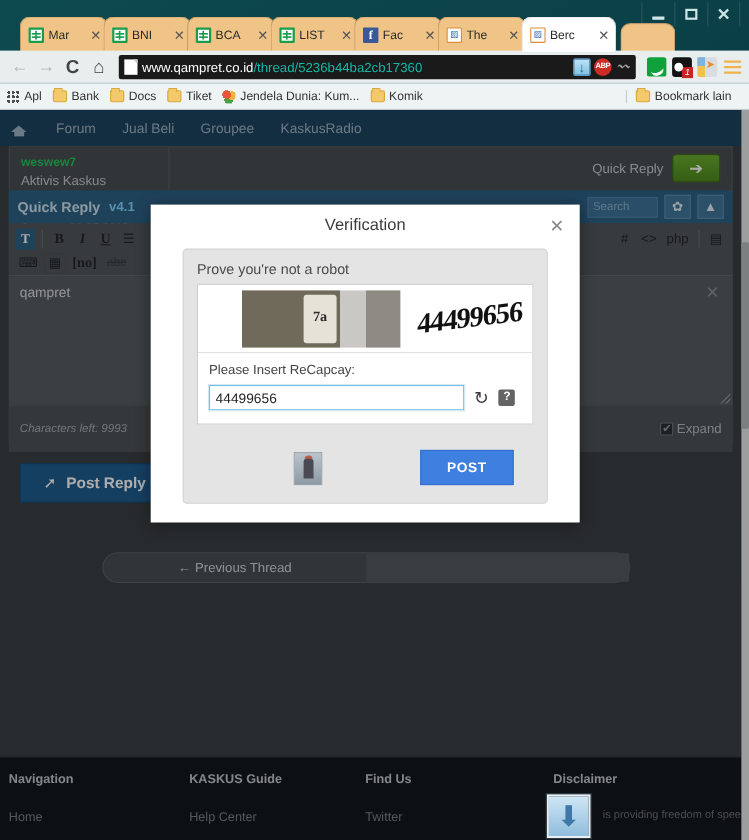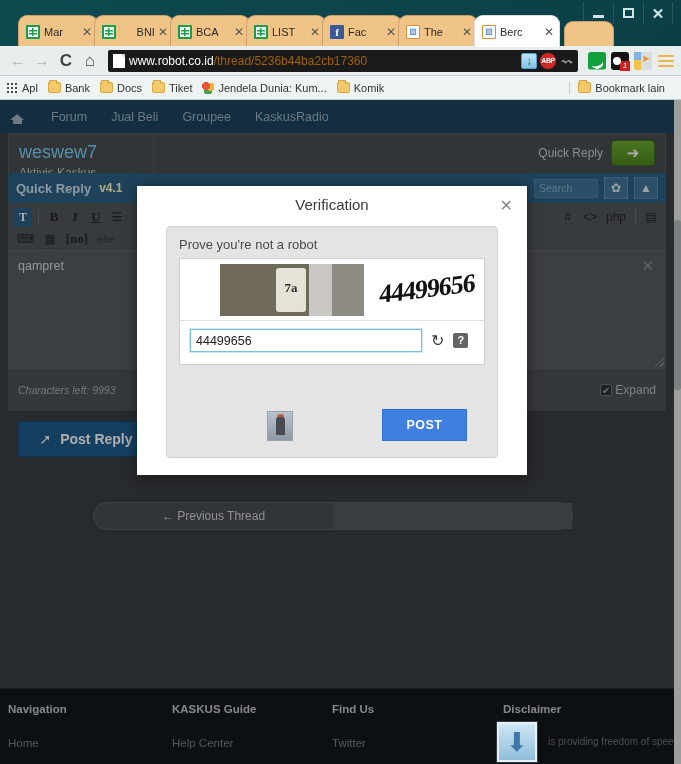--- a/index.html
+++ b/index.html
@@ -76,21 +76,21 @@
   .omnibox {
     flex:1 1 auto; height:22px; margin:0 6px; background:#1a1a1a; border-radius:2px;
     display:flex; align-items:center; padding:0 3px; overflow:hidden; min-width:0;
   }
   .omnibox .pagefav {
     width:12px; height:14px; background:#fff; flex:0 0 12px; margin:0 4px 0 2px; position:relative;
   }
   .omnibox .pagefav:after{ content:""; position:absolute; right:0; top:0; border-width:0 4px 4px 0;
      border-style:solid; border-color:transparent #cfcfcf transparent transparent;}
   .urltext { font-size:12px; color:#fff; white-space:nowrap; overflow:hidden; flex:1 1 auto; min-width:0;}
-  .urltext .dim { color:#a16207; }
+  .urltext .dim { color:#14b8a6; }
   .ext-ic { width:16px; height:16px; margin-left:3px; flex:0 0 16px; border-radius:2px; }
   .ext-idm { background:linear-gradient(#bfe3f7,#7fc2e8); border:1px solid #5a9fc7; position:relative;}
   .ext-idm:after{ content:"↓"; position:absolute; inset:0; color:#1d7b2f; font-size:12px;
                   text-align:center; line-height:14px; font-weight:bold;}
   .ext-abp { background:#cf2b24; border-radius:50%; color:#fff; font-size:7px; font-weight:bold;
              text-align:center; line-height:16px; letter-spacing:-0.5px;}
   .ext-sq { color:#999; font-size:11px; text-align:center; line-height:16px; }
   .tb-right { display:flex; align-items:center; gap:5px; padding-left:4px; }
   .ic-evernote { width:18px; height:18px; background:#10a03c;
                  clip-path: polygon(0 0,100% 0,100% 100%,0 100%); border-radius:3px; position:relative;}
@@ -155,21 +155,21 @@
   .knav .home-ic:after{content:""; position:absolute; left:3px; top:8px; width:9px; height:6px; background:#9fb4c4;}
   .knav a { font-size:12.5px; color:#9fb4c4; text-decoration:none; padding:0 12px; }
 
   .kbody { position:absolute; left:0; top:33px; width:674px; bottom:0; background:#3b4043; }
 
   
   .postbox { position:absolute; left:8px; top:0px; width:658px; height:270px;
              background:#4a4f52; border:1px solid #5a5f62; }
   .userpanel { position:absolute; left:0; top:0; width:145px; height:268px;
                background:#4a4f52; border-right:1px solid #5a5f62; padding:8px 10px; }
-  .uname { font-size:18px; font-weight:normal; color:#7dd3fc; }
+  .uname { font-size:11px; font-weight:bold; color:#22c55e; }
   .urank { font-size:12px; color:#c6cbcd; margin-top:3px; }
   .udiv { height:1px; background:#5e6366; margin:7px 0 6px; }
   .urow { font-size:10.5px; color:#b3b8ba; display:flex; line-height:15px;}
   .urow .k { width:36px; flex:0 0 36px; }
   .urow .c { width:8px; flex:0 0 8px; }
   .ustatus { width:7px; height:11px; background:#2e9e36; margin-top:8px; border:1px solid #1d7a25;}
   .ubtns { display:flex; gap:6px; margin-top:10px; }
   .ubtn { width:26px; height:20px; border:1px solid #6a7072; border-radius:3px;
           display:flex; align-items:center; justify-content:center; font-size:12px; }
   .ubtn.b1{ background:#53585b; color:#7fa8c9; }
@@ -179,21 +179,21 @@
   .postright { position:absolute; left:146px; top:0; right:0; bottom:0; }
   .qr-link-row { position:absolute; right:10px; top:6px; display:flex; align-items:center; gap:8px;}
   .qr-link { font-size:12px; color:#c9cecf; }
   .qr-green { width:44px; height:26px; background:linear-gradient(#6cad2f,#4f8b1e);
               border:1px solid #3f6f18; border-radius:4px; color:#fff; font-size:15px;
               display:flex; align-items:center; justify-content:center; }
 
   .qrhead { position:absolute; left:8px; top:40px; width:658px; height:30px;
             background:#2e6286; display:flex; align-items:center; padding:0 8px; }
   .qrhead .t { font-size:13px; font-weight:bold; color:#cfe0ec; }
-  .qrhead .v { font-size:12px; font-weight:bold; color:#fef9c3; margin-left:8px; }
+  .qrhead .v { font-size:12px; font-weight:bold; color:#7dd3fc; margin-left:8px; }
   .qrhead .spacer{ flex:1 1 auto; }
   .qrhead .srch { width:64px; height:19px; background:#3f7399; border:1px solid #4e84ac;
                   font-size:10.5px; color:#88b0cc; line-height:17px; padding-left:4px; overflow:hidden;}
   .qrhead .sq { width:24px; height:22px; margin-left:6px; background:#417699; border:1px solid #5b8fb3;
                 display:flex; align-items:center; justify-content:center; color:#e6eef4; font-size:12px;}
 
   .qrtools { position:absolute; left:8px; top:70px; width:658px; height:48px;
              background:#53585b; border-bottom:1px solid #62676a; padding:3px 6px; }
   .trow { display:flex; align-items:center; gap:3px; height:22px; }
   .tb { min-width:18px; height:19px; display:flex; align-items:center; justify-content:center;
@@ -315,21 +315,21 @@
       </div>
     </div>
   </div>
 
   <div class="tabstrip">
     <div class="tab" style="left:6px;width:80px;">
       <span class="favicon fav-sheet"></span>
       <span class="tlabel">Mar</span>
       <span class="tclose">✕</span>
     </div>
-    <div class="tab" style="left:82px;width:80px;text-align:right;">
+    <div class="tab" style="left:82px;width:80px;">
       <span class="favicon fav-sheet"></span>
       <span class="tlabel">BNI</span>
       <span class="tclose">✕</span>
     </div>
     <div class="tab" style="left:158px;width:80px;">
       <span class="favicon fav-sheet"></span>
       <span class="tlabel">BCA</span>
       <span class="tclose">✕</span>
     </div>
     <div class="tab" style="left:234px;width:80px;">
@@ -356,21 +356,21 @@
   </div>
 
   <div class="toolbar">
     <div class="navbtn dim">←</div>
     <div class="navbtn dim">→</div>
     <div class="navbtn strong">C</div>
     <div class="navbtn strong">⌂</div>
 
     <div class="omnibox">
       <span class="pagefav"></span>
-      <span class="urltext"><span>www.robot.co.id</span><span class="dim">/thread/5236b44ba2cb17360</span></span>
+      <span class="urltext"><span>www.qampret.co.id</span><span class="dim">/thread/5236b44ba2cb17360</span></span>
       <span class="ext-ic ext-idm"></span>
       <span class="ext-ic ext-abp">ABP</span>
       <span class="ext-ic ext-sq">〰</span>
     </div>
 
     <div class="tb-right">
       <span class="ic-evernote"></span>
       <span class="ic-black">
           <i class="badge">1</i>
         </span>
@@ -560,20 +560,21 @@
 
       <div class="captcha-card">
         <div class="captcha-row">
           <div class="cap-photo">
             <div class="plate"></div>
             <div class="num">7a</div>
           </div>
           <div class="cap-word">44499656</div>
         </div>
         <div class="captcha-body">
+          <div class="cap-label">Please Insert ReCapcay:</div>
           <div class="cap-input-row">
             <input class="cap-input" type="text" value="44499656" style="">
             <span class="cap-refresh">↻</span>
             <span class="cap-help">?</span>
           </div>
         </div>
       </div>
 
       <div class="modal-foot">
         <div class="thumb-img"></div>

